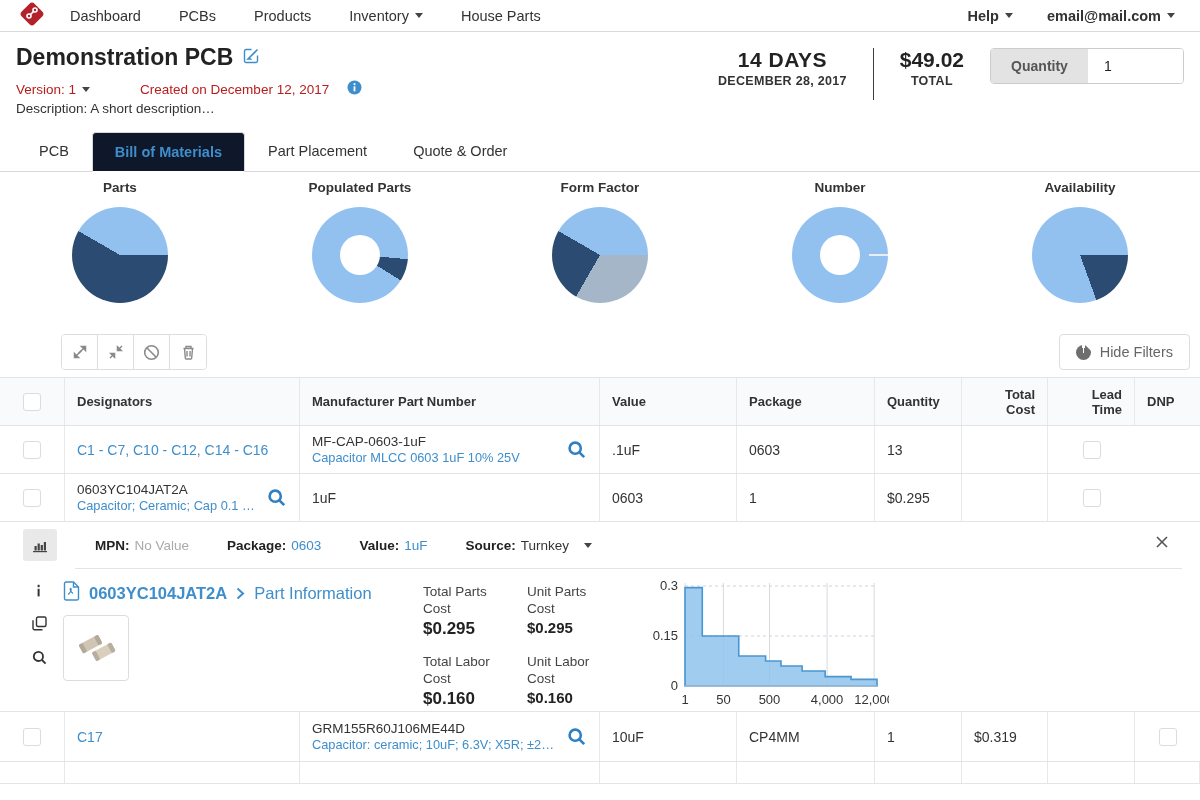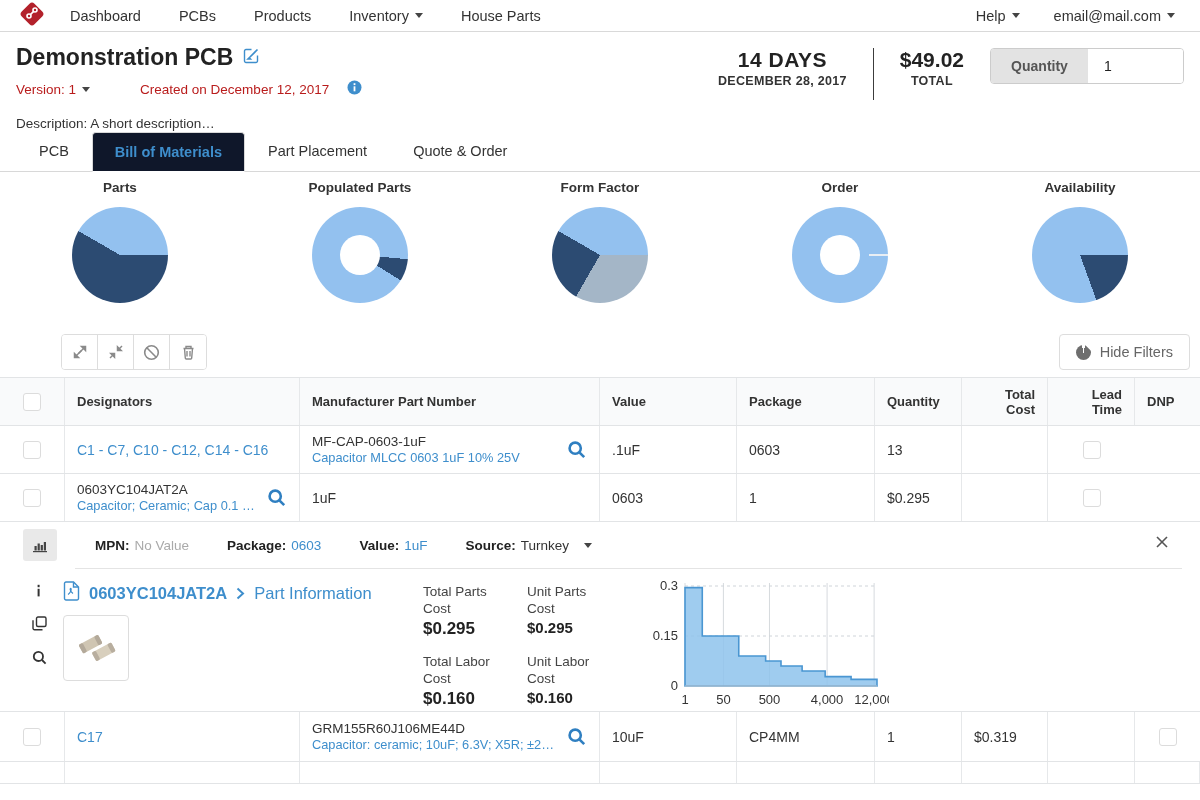--- a/index.html
+++ b/index.html
@@ -3,30 +3,30 @@
 <meta charset="utf-8">
 <style>
   * { margin:0; padding:0; box-sizing:border-box; }
   html,body { width:1200px; height:800px; overflow:hidden; background:#fff;
     font-family:"Liberation Sans", sans-serif; color:#333; }
 
   
   .nav { height:32px; display:flex; align-items:center; border-bottom:1px solid #d9d9d9; padding:0 25px 0 16px; }
   .nav-links { display:flex; align-items:center; gap:38px; margin-left:22px; }
   .nav-link { font-size:14.5px; color:#333; cursor:pointer; display:flex; align-items:center; gap:6px; }
-  .nav-right { margin-left:auto; display:flex; align-items:center; gap:34px; }
+  .nav-right { margin-left:auto; display:flex; align-items:center; gap:34px;font-weight:bold; }
   .caret { width:0; height:0; border-left:4.5px solid transparent; border-right:4.5px solid transparent; border-top:5px solid #444; display:inline-block; }
 
   
   .hdr { height:95px; padding:12px 16px 0 16px; display:flex; }
   .hdr-left { min-width:430px; }
   .title-row { display:flex; align-items:center; gap:10px; }
   h1 { font-size:23px; font-weight:bold; color:#222; }
   .meta { font-size:13.5px; margin-top:9px; display:flex; align-items:center; gap:18px; color:#b91c1c; }
-  .desc { font-size:13.5px; margin-top:18px; color:#333; }
+  .desc { font-size:13.5px; margin-top:3px; color:#333; }
   .hdr-right { margin-left:auto; display:flex; align-items:flex-start; gap:26px; padding-top:4px; }
   .lead-block { text-align:center; }
   .lead-days { font-size:21px; font-weight:bold; color:#222; letter-spacing:.5px; }
   .lead-date { font-size:12.5px; font-weight:bold; color:#333; margin-top:2px; letter-spacing:.3px; }
   .vdiv { width:1px; height:52px; background:#3c3c3c; }
   .total-block { text-align:center; }
   .total-amt { font-size:21px; font-weight:bold; color:#222; }
   .total-lbl { font-size:12.5px; font-weight:bold; color:#333; margin-top:2px; letter-spacing:.3px; }
   .qty-widget { display:flex; border:1px solid #ccc; border-radius:4px; overflow:hidden; height:36px; width:194px; }
   .qty-label { background:#e3e3e3; color:#555; font-weight:bold; font-size:14px; width:99px; display:flex; align-items:center; justify-content:center; }
@@ -202,21 +202,21 @@
     <div class="fchart-title">Populated Parts</div>
     <div class="pie" style="background: conic-gradient(rgb(147, 193, 239) 0deg, rgb(147, 193, 239) 95deg, rgb(44, 75, 114) 95deg, rgb(44, 75, 114) 122deg, rgb(147, 193, 239) 122deg, rgb(147, 193, 239) 360deg);">
         <div class="hole"></div>
       </div>
   </div>
   <div class="fchart">
     <div class="fchart-title">Form Factor</div>
     <div class="pie" style="background: conic-gradient(rgb(147, 193, 239) 0deg, rgb(147, 193, 239) 90deg, rgb(164, 182, 199) 90deg, rgb(164, 182, 199) 210deg, rgb(44, 75, 114) 210deg, rgb(44, 75, 114) 300deg, rgb(147, 193, 239) 300deg, rgb(147, 193, 239) 360deg);"></div>
   </div>
   <div class="fchart">
-    <div class="fchart-title">Order</div>
+    <div class="fchart-title">Number</div>
     <div class="pie" style="background: conic-gradient(rgb(147, 193, 239) 0deg, rgb(147, 193, 239) 89deg, rgb(232, 238, 244) 89deg, rgb(232, 238, 244) 91deg, rgb(147, 193, 239) 91deg, rgb(147, 193, 239) 360deg);">
         <div class="hole"></div>
       </div>
   </div>
   <div class="fchart">
     <div class="fchart-title">Availability</div>
     <div class="pie" style="background: conic-gradient(rgb(147, 193, 239) 0deg, rgb(147, 193, 239) 90deg, rgb(44, 75, 114) 90deg, rgb(44, 75, 114) 160deg, rgb(147, 193, 239) 160deg, rgb(147, 193, 239) 360deg);"></div>
   </div>
 </div>
 

